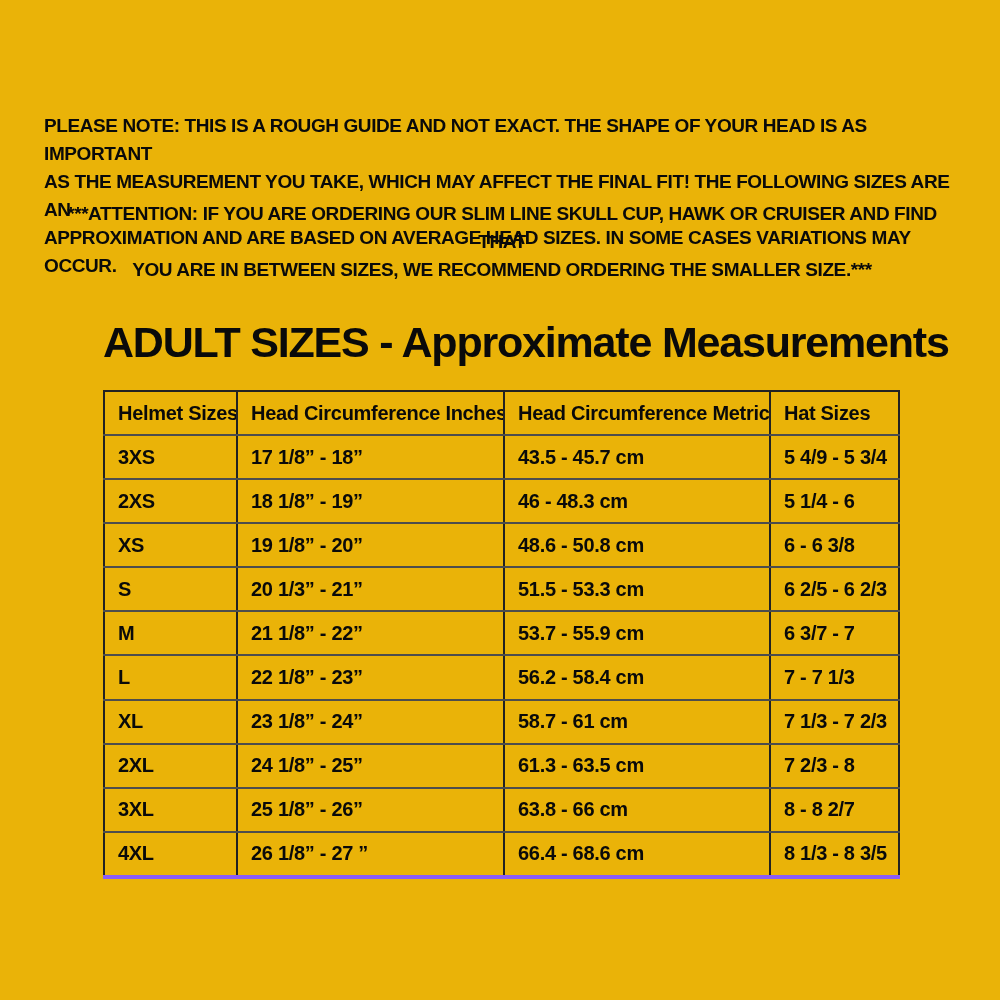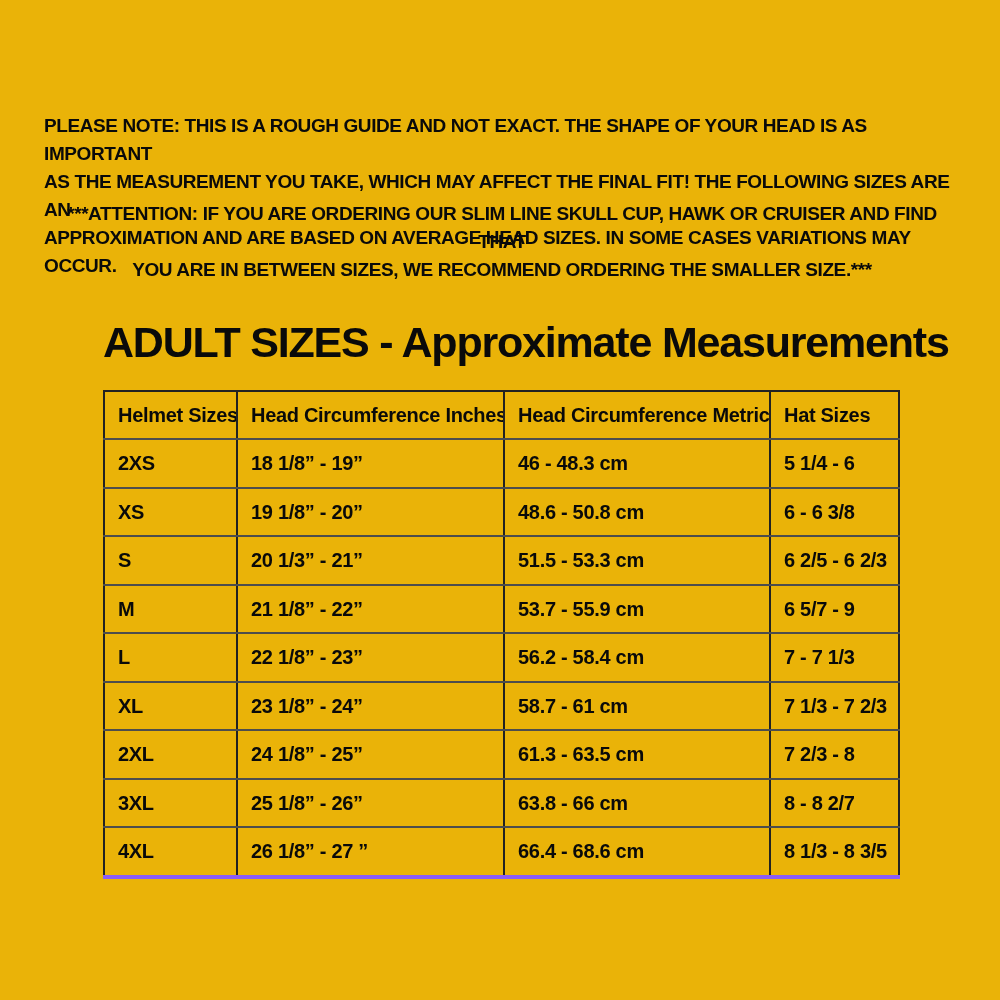--- a/index.html
+++ b/index.html
@@ -96,20 +96,26 @@
         <col class="col-hat">
     </colgroup>
     <tbody>
       <tr>
         <th>Helmet Sizes</th>
         <th>Head Circumference Inches</th>
         <th>Head Circumference Metric</th>
         <th>Hat Sizes</th>
       </tr>
       <tr>
+        <td>3XS</td>
+        <td>17 1/8” - 18”</td>
+        <td>43.5 - 45.7 cm</td>
+        <td>5 4/9 - 5 3/4</td>
+      </tr>
+      <tr>
         <td>2XS</td>
         <td>18 1/8” - 19”</td>
         <td>46 - 48.3 cm</td>
         <td>5 1/4 - 6</td>
       </tr>
       <tr>
         <td>XS</td>
         <td>19 1/8” - 20”</td>
         <td>48.6 - 50.8 cm</td>
         <td>6 - 6 3/8</td>
@@ -117,21 +123,21 @@
       <tr>
         <td>S</td>
         <td>20 1/3” - 21”</td>
         <td>51.5 - 53.3 cm</td>
         <td>6 2/5 - 6 2/3</td>
       </tr>
       <tr>
         <td>M</td>
         <td>21 1/8” - 22”</td>
         <td>53.7 - 55.9 cm</td>
-        <td>6 5/7 - 9</td>
+        <td>6 3/7 - 7</td>
       </tr>
       <tr>
         <td>L</td>
         <td>22 1/8” - 23”</td>
         <td>56.2 - 58.4 cm</td>
         <td>7 - 7 1/3</td>
       </tr>
       <tr>
         <td>XL</td>
         <td>23 1/8” - 24”</td>

